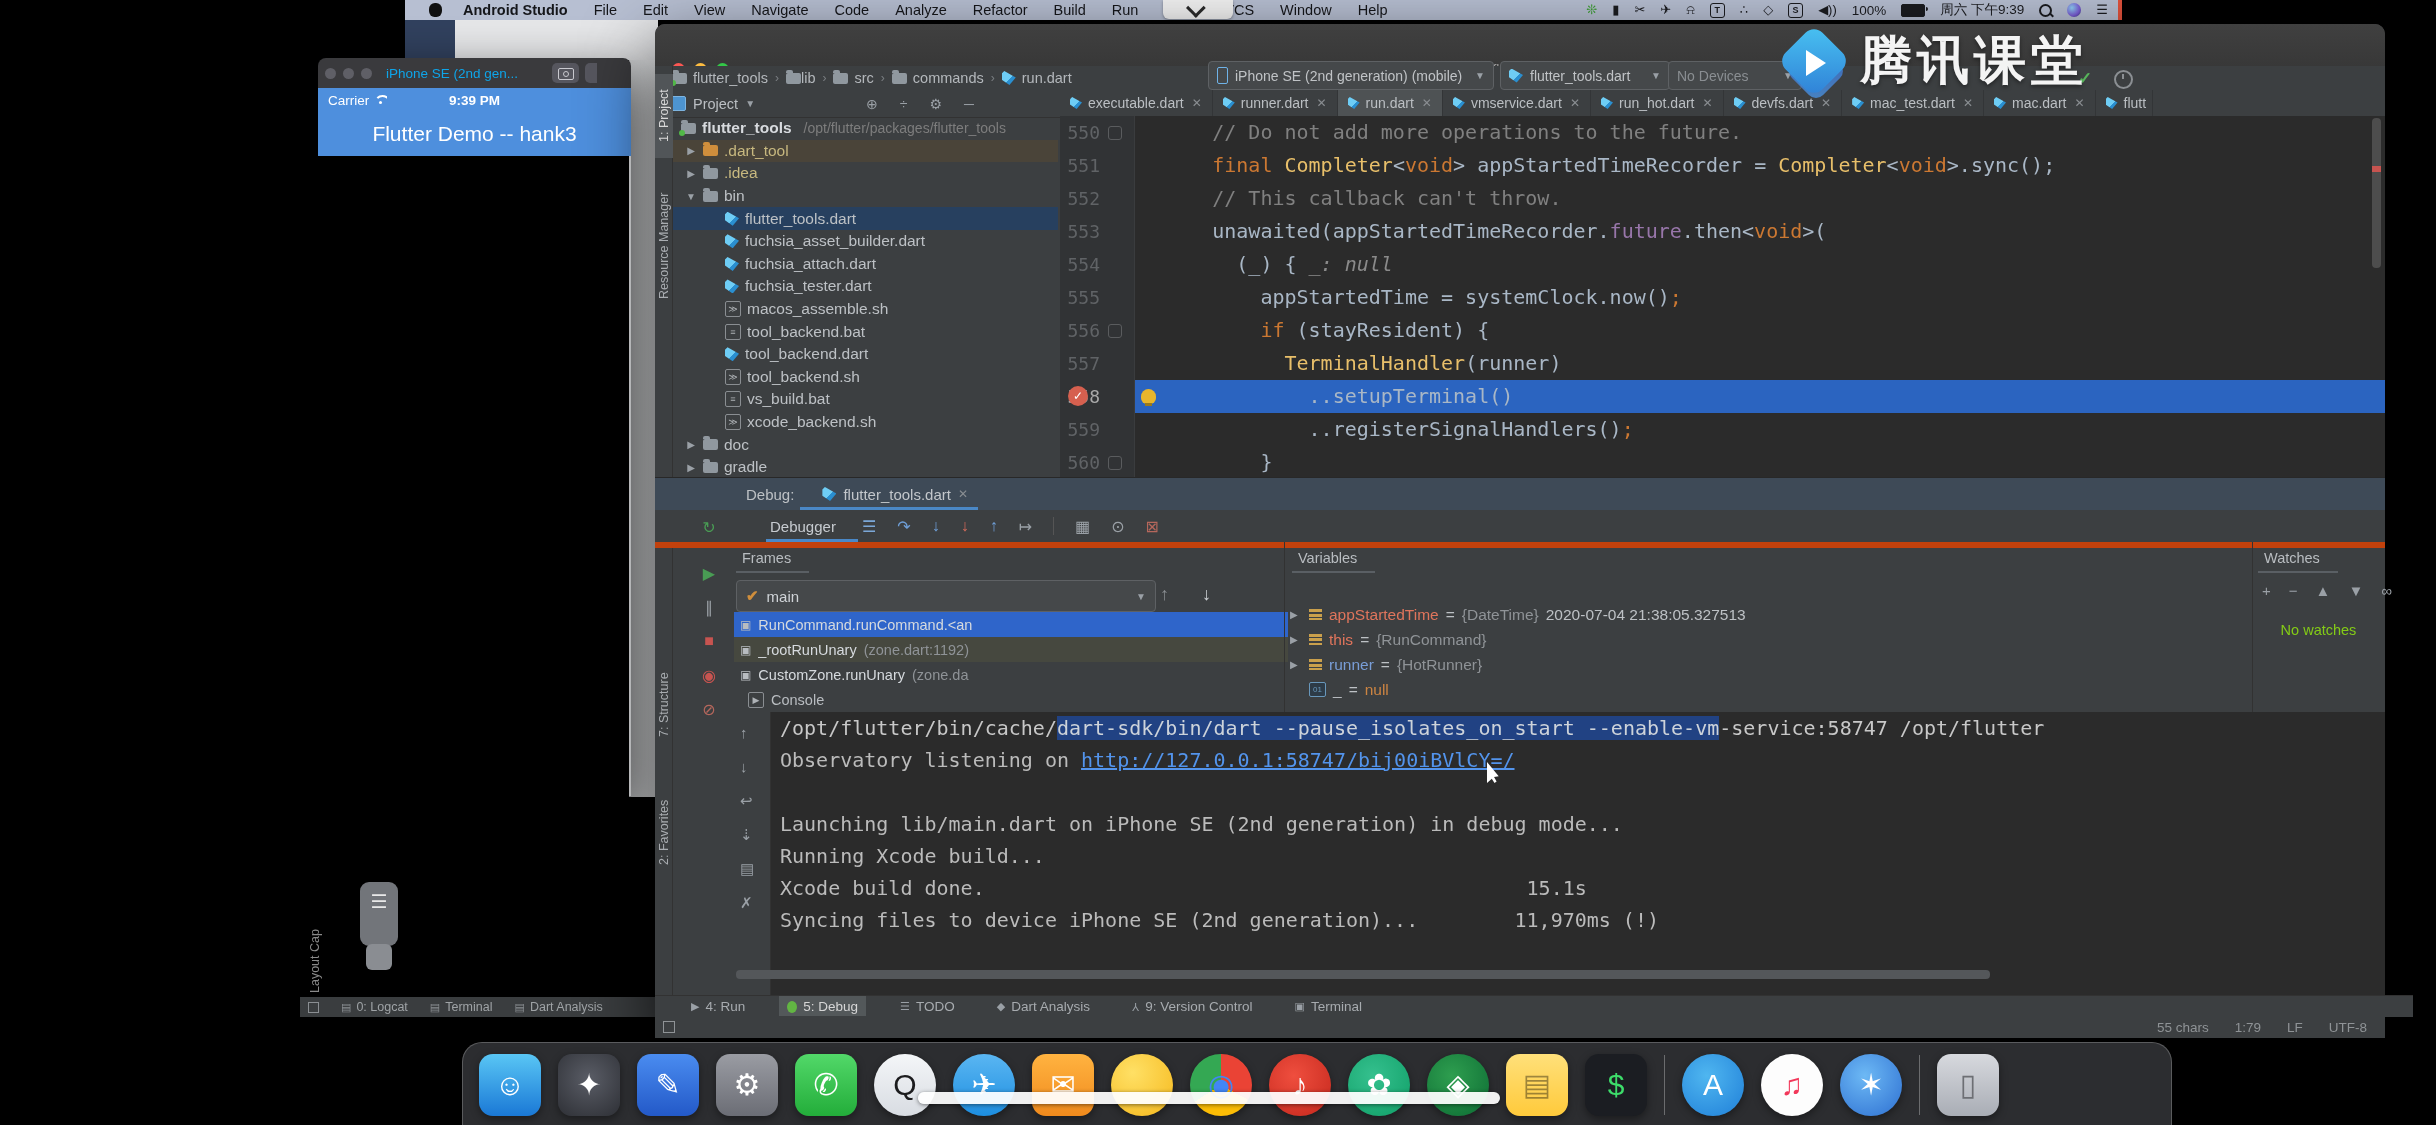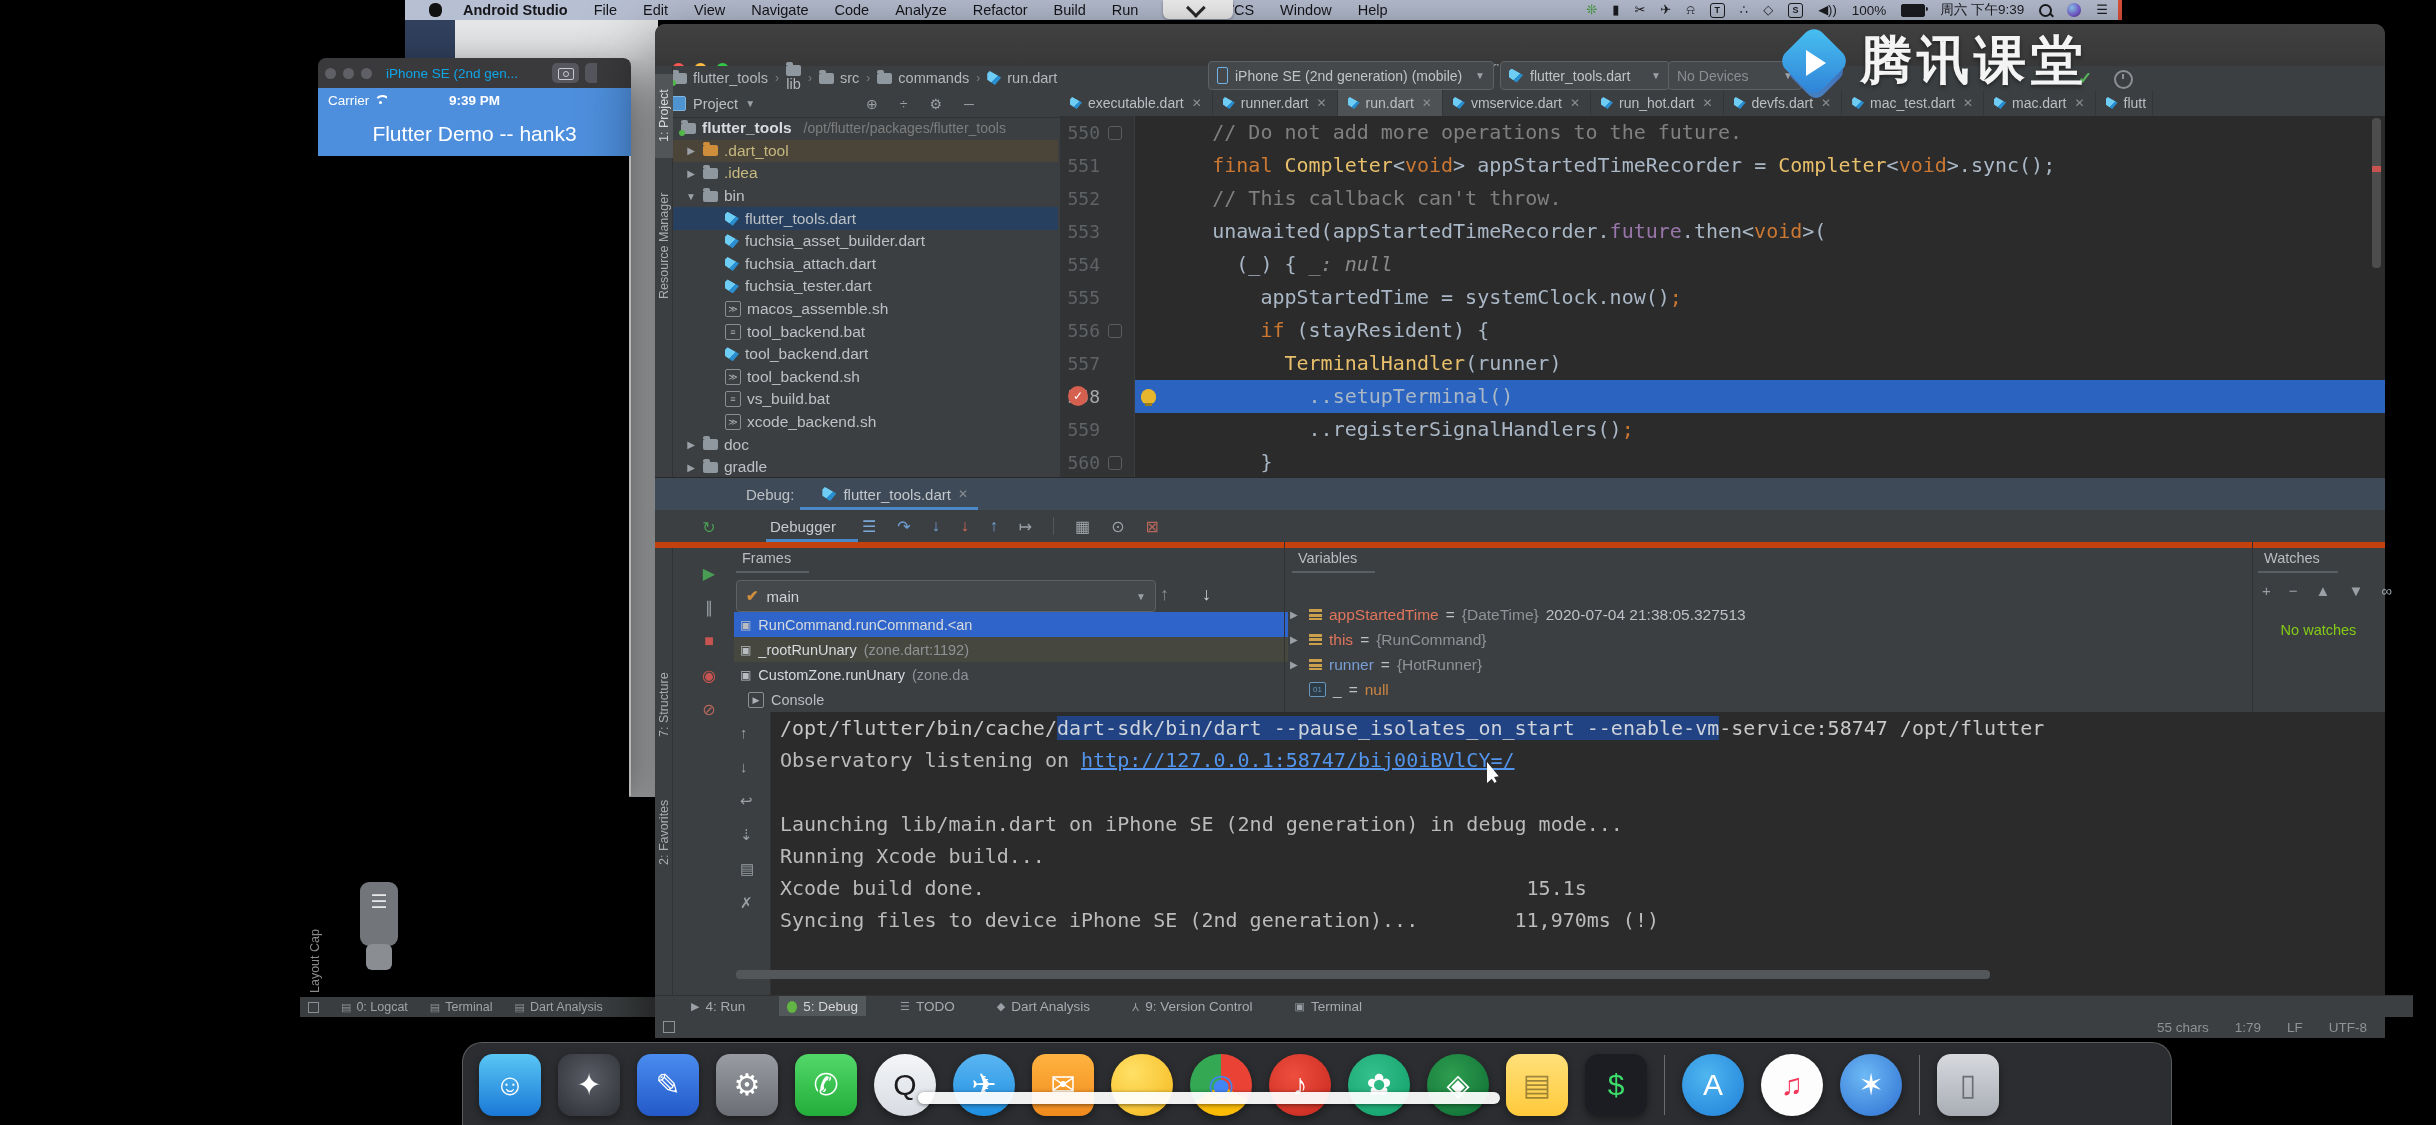--- a/index.html
+++ b/index.html
@@ -337,21 +337,21 @@
 
   <div id="ide-toolbar" class="abs"></div>
   <div id="breadcrumbs">
       <span class="flex" style="gap: 6px;">
         <span class="folder">
           <span class="gdot"></span>
         </span>
         <span>flutter_tools</span>
       </span>
       <span class="crumb-sep">›</span>
-      <span class="flex" style=" flex-direction: column;">
+      <span class="flex" style="">
         <span class="folder"></span>
         <span>lib</span>
       </span>
       <span class="crumb-sep">›</span>
       <span class="flex" style="gap: 6px;">
         <span class="folder"></span>
         <span>src</span>
       </span>
       <span class="crumb-sep">›</span>
       <span class="flex" style="gap: 6px;">

